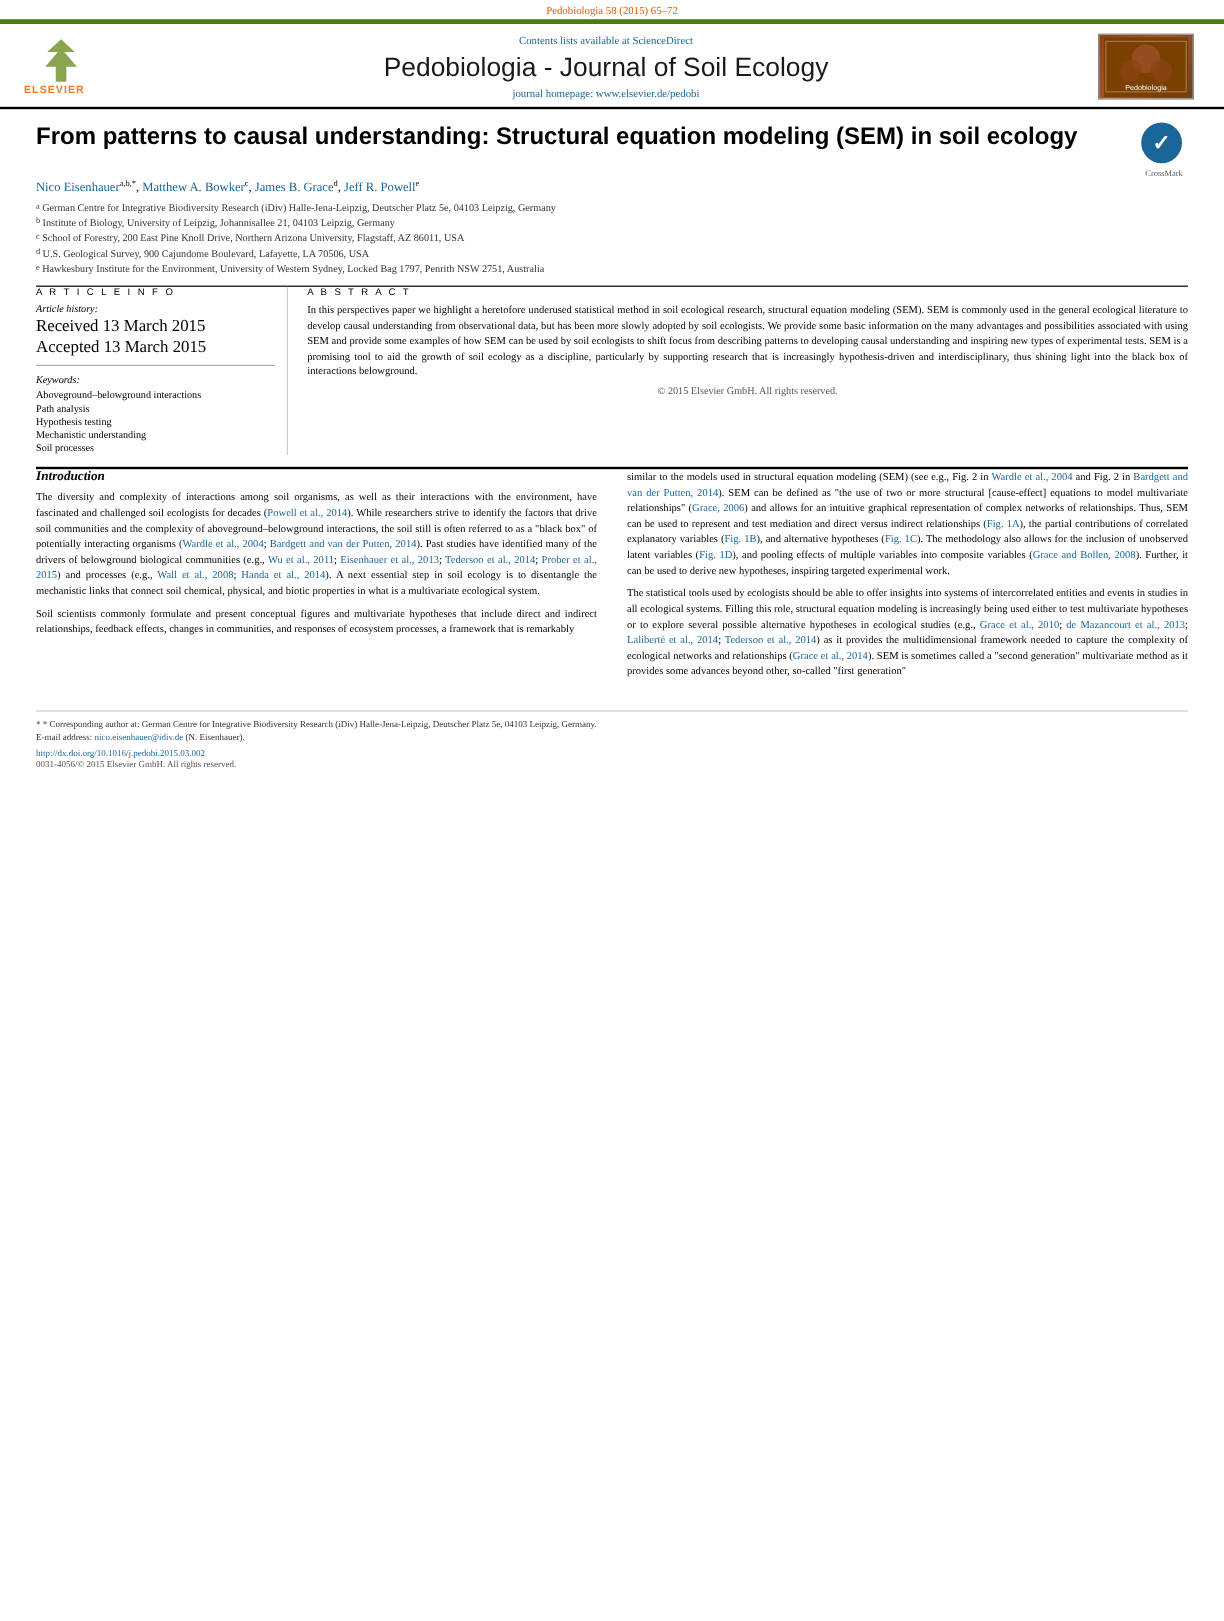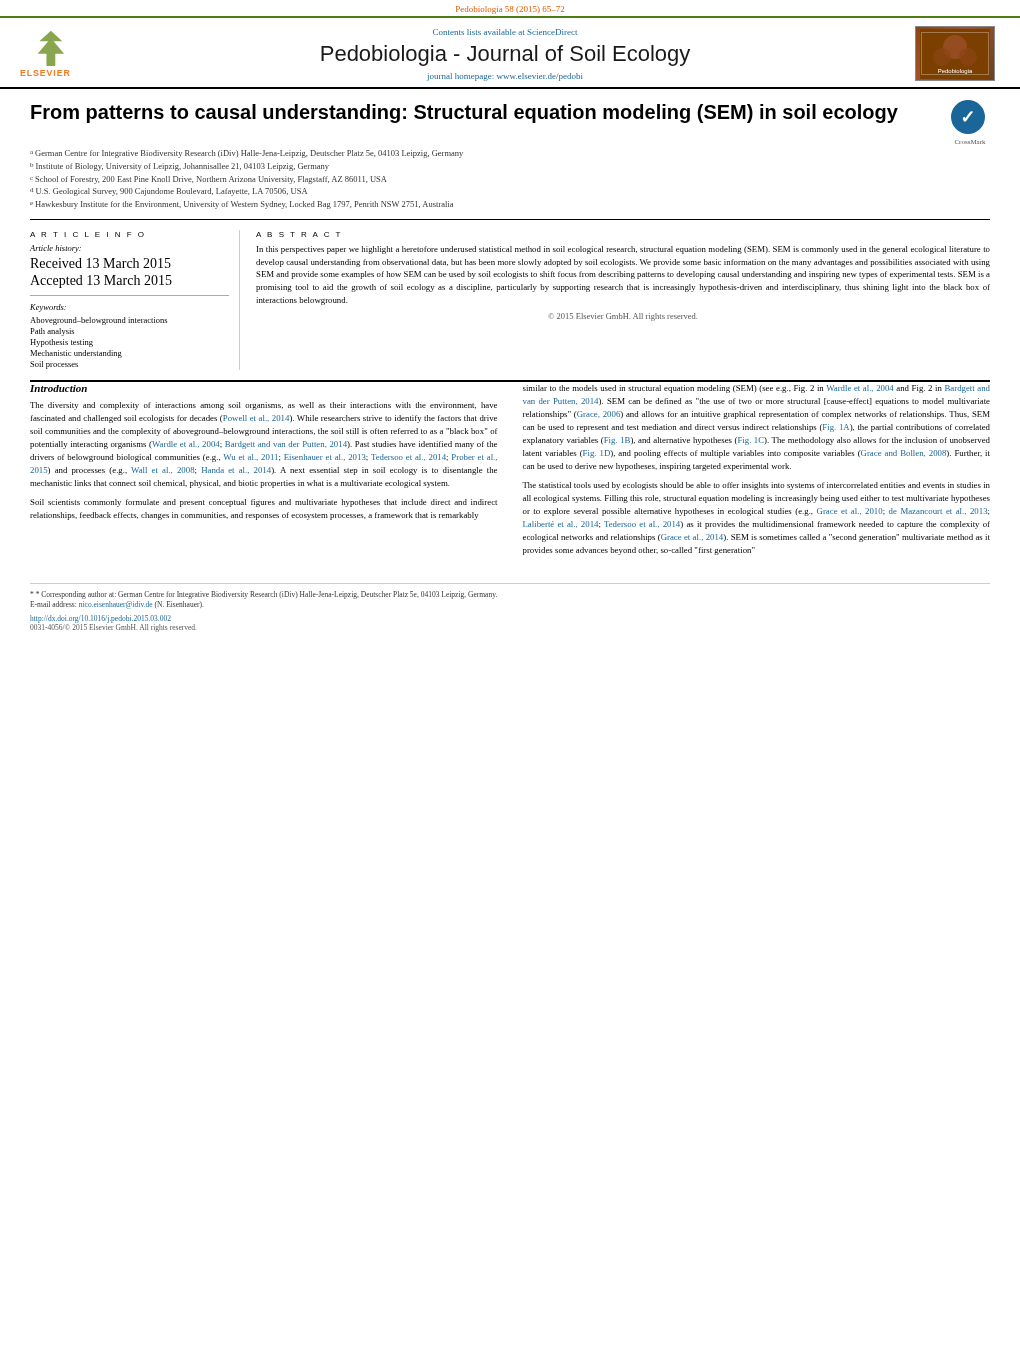--- a/index.html
+++ b/index.html
@@ -17,21 +17,21 @@
       background: #fff;
       padding: 0;
     }
     
     .top-bar {
       background: #fff;
       text-align: center;
       padding: 4px 0 2px;
       font-size: 9px;
       color: #e05a00;
-      border-bottom: 2px solid #4d7c0f;
+      border-bottom: 4px solid #4d7c0f;
     }
     
     .journal-header {
       display: flex;
       align-items: center;
       justify-content: space-between;
       padding: 8px 20px 6px;
       border-bottom: 2px solid #000;
     }
     .header-left {
@@ -139,21 +139,21 @@
     .affil-item {
       display: flex;
       gap: 2px;
     }
 
     
     .two-col {
       display: flex;
       gap: 16px;
       border-top: 1px solid #000;
-      padding-top: 10px;
+      padding-top: 0;
     }
     .col-left {
       width: 210px;
       flex-shrink: 0;
       border-right: 1px solid #ccc;
       padding-right: 10px;
     }
     .col-right {
       flex: 1;
     }
@@ -327,20 +327,26 @@
       <div class="article-title">From patterns to causal understanding: Structural equation modeling (SEM) in soil ecology</div>
       <div class="crossmark-icon">
         <svg width="36" height="36" viewBox="0 0 36 36">
           <circle cx="18" cy="18" r="17" fill="#1a6698"></circle>
           <text x="18" y="24" text-anchor="middle" font-size="18" font-weight="bold" fill="white" font-family="serif">✓</text>
         </svg>
         <div style="font-size:7px;color:#555;text-align:center;margin-top:1px;">CrossMark</div>
       </div>
     </div>
 
+    <div class="authors-line">
+      <span style="color:#1a6698;">Nico Eisenhauer</span><span class="superscript">a,b,*</span>,
+      <span style="color:#1a6698;">Matthew A. Bowker</span><span class="superscript">c</span>,
+      <span style="color:#1a6698;">James B. Grace</span><span class="superscript">d</span>,
+      <span style="color:#1a6698;">Jeff R. Powell</span><span class="superscript">e</span>
+    </div>
 
     <div class="affiliations">
       <div class="affil-item">
         <span class="superscript">a</span>
         <span>German Centre for Integrative Biodiversity Research (iDiv) Halle-Jena-Leipzig, Deutscher Platz 5e, 04103 Leipzig, Germany</span>
       </div>
       <div class="affil-item">
         <span class="superscript">b</span>
         <span>Institute of Biology, University of Leipzig, Johannisallee 21, 04103 Leipzig, Germany</span>
       </div>

